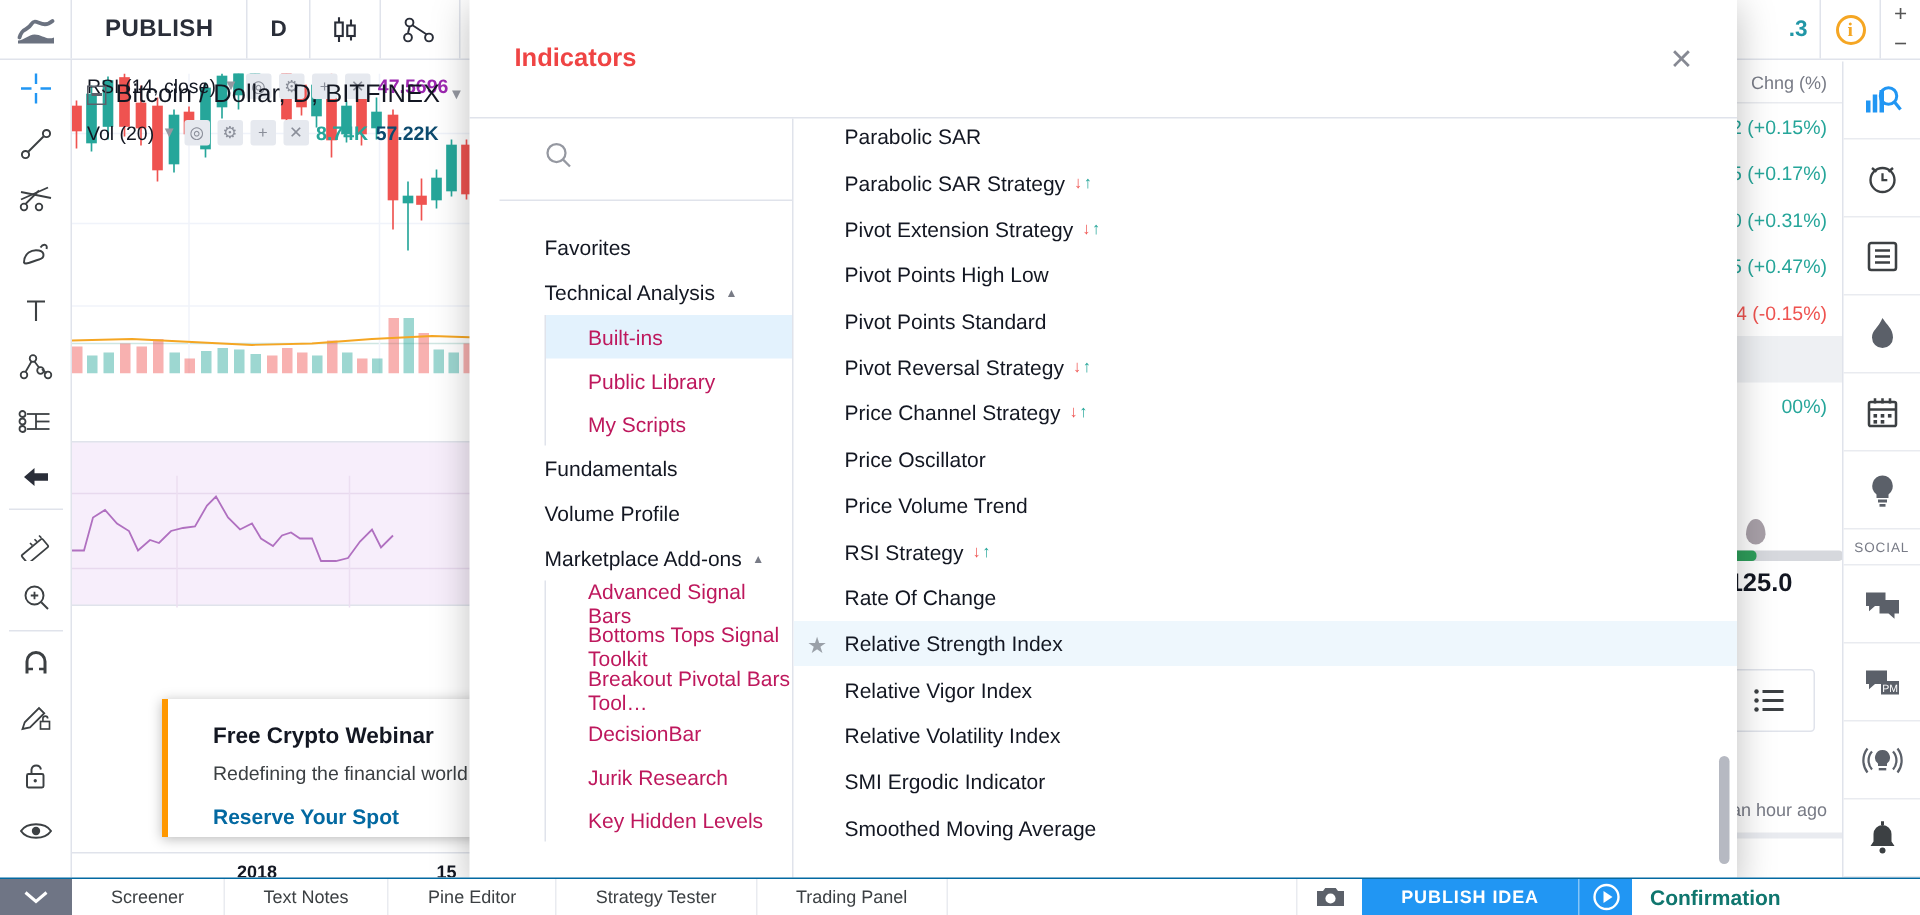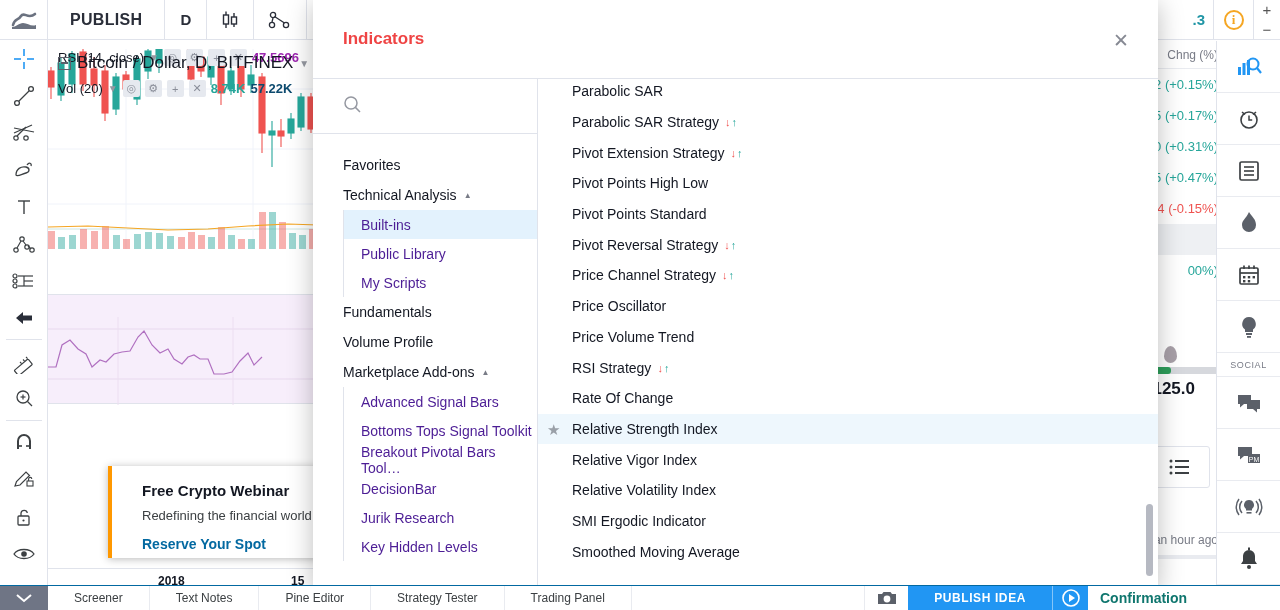--- a/index.html
+++ b/index.html
@@ -106,21 +106,21 @@
      background:#fff; border:1px solid #e0e3eb; border-radius:3px;
      display:flex; align-items:center; justify-content:center;}
   .w-news{ position:absolute; left:0; right:0; top:450px; font-size:14px; color:#131722;}
   .w-news div{ padding:2px 10px; }
   .w-ago{ color:#787b86; font-size:12px; text-align:right;}
   .w-sep{ height:1px; background:#e9ebf0; margin:6px 0;}
   .w-scroll{ position:absolute; left:15px; top:400px; width:8px; height:195px;
     background:#b6b9c2; border-radius:4px;}
 
   
-  .rail{ position:absolute; right:0; top:41px; width:64px; bottom:25px;
+  .rail{ position:absolute; right:0; top:41px; width:52px; bottom:25px;
      background:#fff; border-left:1px solid #e0e3eb; display:flex; flex-direction:column;}
   .rail-btn{ height:52px; display:flex; align-items:center; justify-content:center;
      border-bottom:1px solid #e9ebf0;}
   .rail-lbl{ height:24px; display:flex; align-items:center; justify-content:center;
      font-size:9px; color:#787b86; letter-spacing:.6px; border-bottom:1px solid #e9ebf0;}
 
   
   .bottombar{ position:absolute; left:0; bottom:0; width:1280px; height:25px;
      background:#fff; border-top:1px solid #0369a1; display:flex; align-items:stretch;
      font-size:12px; color:#3c4043; z-index:60;}
@@ -142,30 +142,30 @@
   .modal{
     position:absolute; left:313px; top:0; width:845px; height:590px; background:#fff;
     box-shadow:0 4px 24px rgba(0,0,0,.26); z-index:50; display:flex; flex-direction:column;
   }
   .m-head{ height:79px; display:flex; align-items:center; padding:0 30px;
      border-bottom:1px solid #e0e3eb; position:relative;}
   .m-title{ font-size:17px; font-weight:bold; color:#ef4444;}
   .m-close{ position:absolute; right:24px; top:27px; width:26px; height:26px;
      display:flex; align-items:center; justify-content:center; color:#868993; font-size:19px;}
   .m-body{ flex:1; display:flex; min-height:0;}
-  .m-left{ width:225px; border-right:1px solid #e0e3eb; display:flex; flex-direction:column;}
+  .m-left{ width:196px; border-right:1px solid #e0e3eb; display:flex; flex-direction:column;margin-left:20px;}
   .m-search{ height:55px; border-bottom:1px solid #e0e3eb; display:flex;
      align-items:center; padding-left:30px;}
   .m-cats{ flex:1; padding-top:16px; overflow:hidden;}
   .cat{ height:30px; display:flex; align-items:center; padding-left:30px;
     font-size:14px; color:#131722; gap:7px;}
   .cat .arw{ font-size:8px; color:#787b86; }
   .sub-wrap{ border-left:1px solid #e0e3eb; margin-left:30px;}
-  .subcat{ height:29px; display:flex; align-items:center; padding-left:17px;
-     font-size:14px; color:#4c1d95;}
+  .subcat{ height:29px; display:flex; align-items:center; padding-left:28px;
+     font-size:14px; color:#be185d;}
   .subcat.active{ background:#e3f2fd;}
   .m-right{ flex:1; position:relative; overflow:hidden;}
   .ind-list{ position:absolute; left:0; right:0; top:-3px; }
   .ind{ height:30.7px; display:flex; align-items:center; font-size:14px; color:#131722;
      padding-left:34px; position:relative;}
   .ind.selected{ background:#eef7fd;}
   .ind .star{ position:absolute; left:9px; top:7px; color:#9aa0a8; font-size:15px;}
   .arrows{ margin-left:6px; font-size:11px; letter-spacing:1px;}
   .dn{ color:#ef5350;} .up{ color:#26a69a;}
   .m-scroll{ position:absolute; right:5px; top:425px; width:7px; height:72px;

